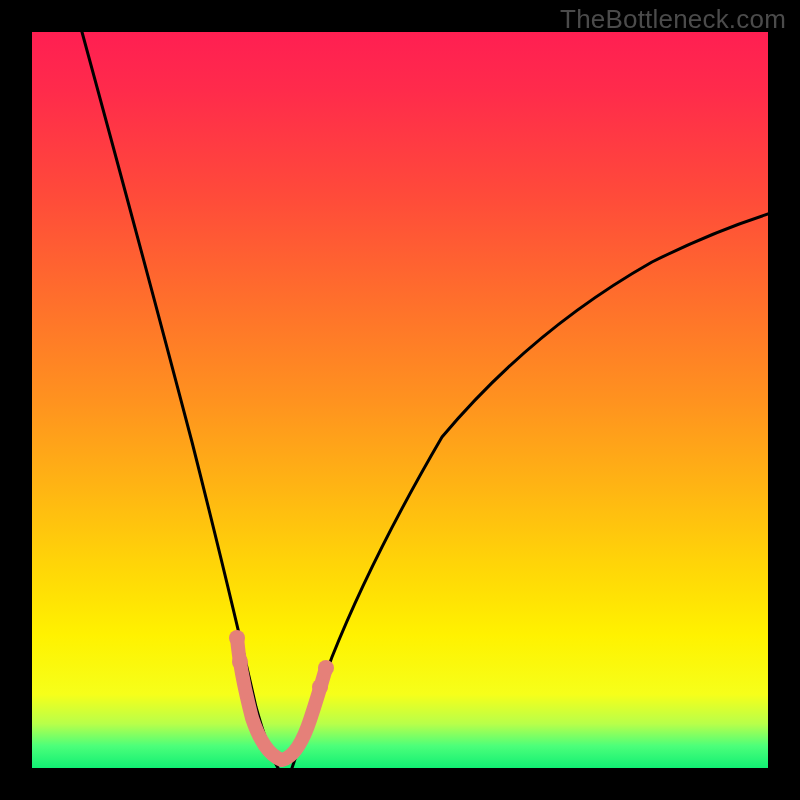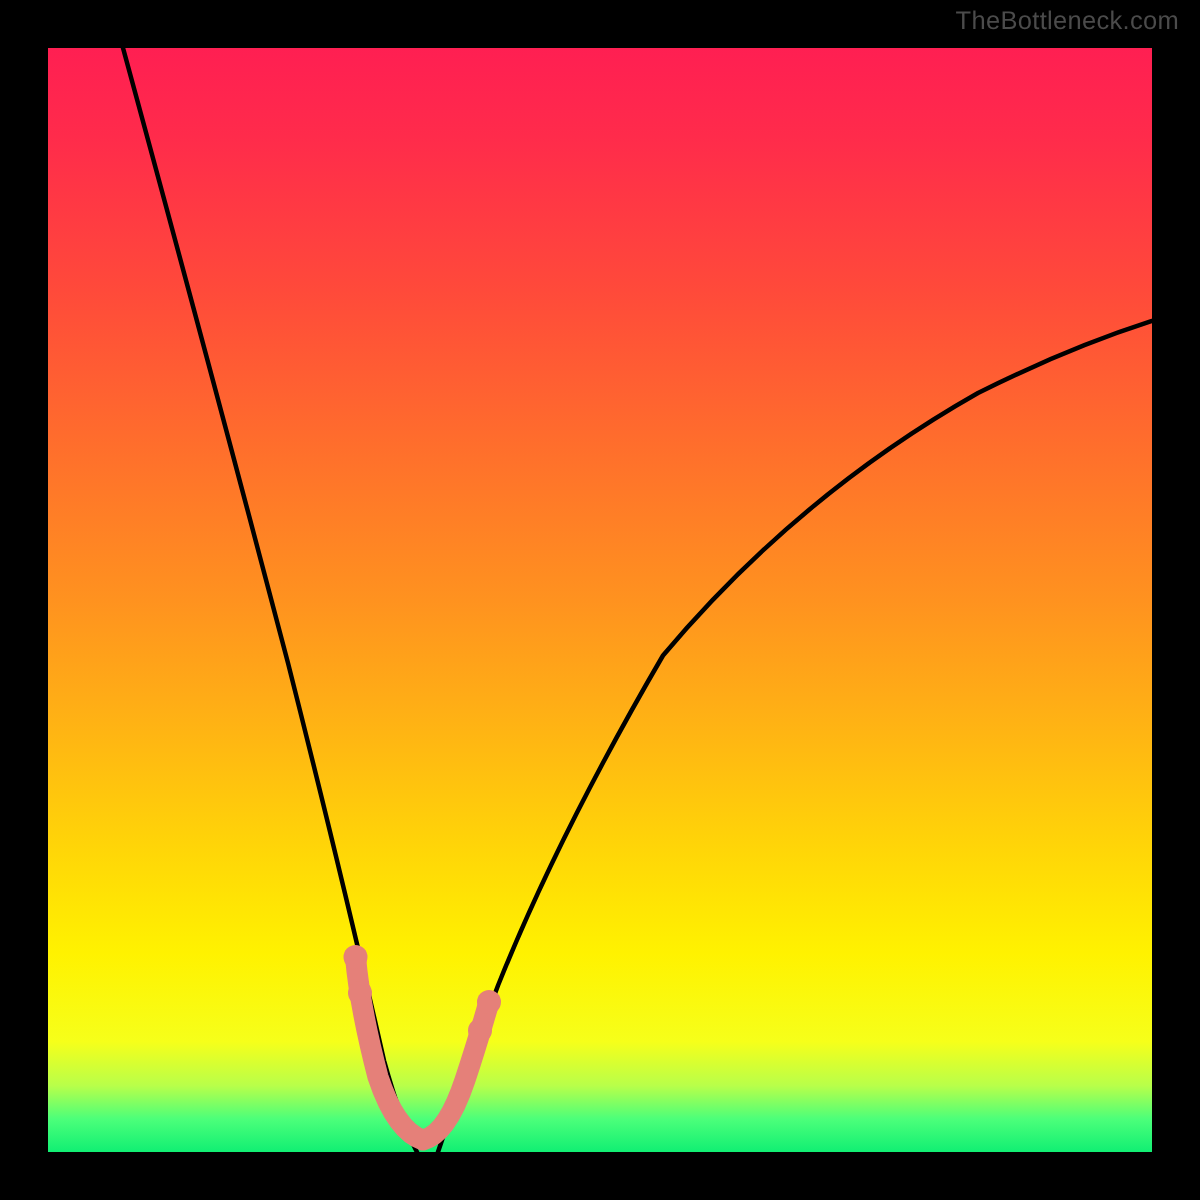--- a/index.html
+++ b/index.html
@@ -42,21 +42,21 @@
       #b8ff4a 94%,
       #4cff7a 97%,
       #11ef73 100%
     );
   }
   .watermark {
     position: absolute;
     top: 4px;
     right: 14px;
     color: #4b4b4b;
-    font-size: 17px;
+    font-size: 26px;
     letter-spacing: 0.2px;
     font-weight: 400;
     user-select: none;
   }
   svg.curves {
     position: absolute;
     inset: 0;
     width: 100%;
     height: 100%;
   }

